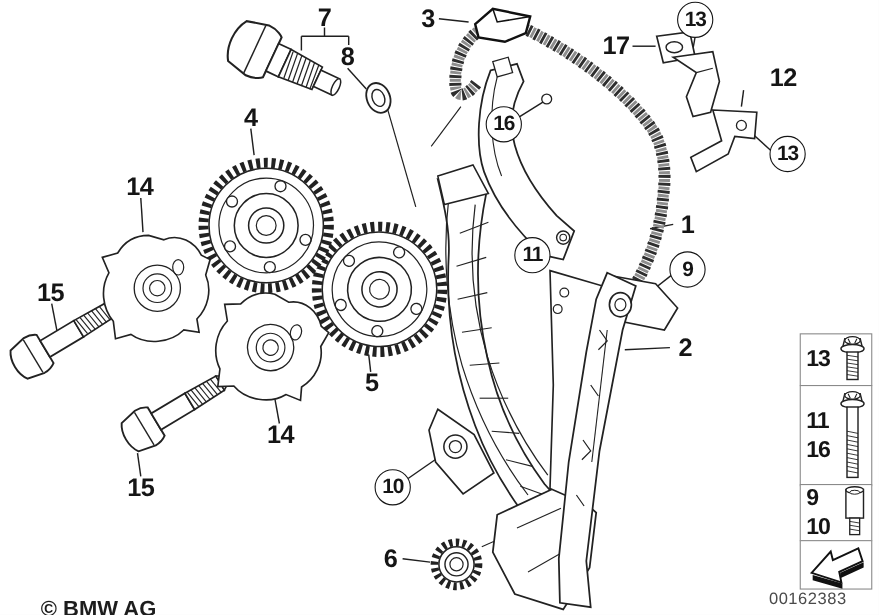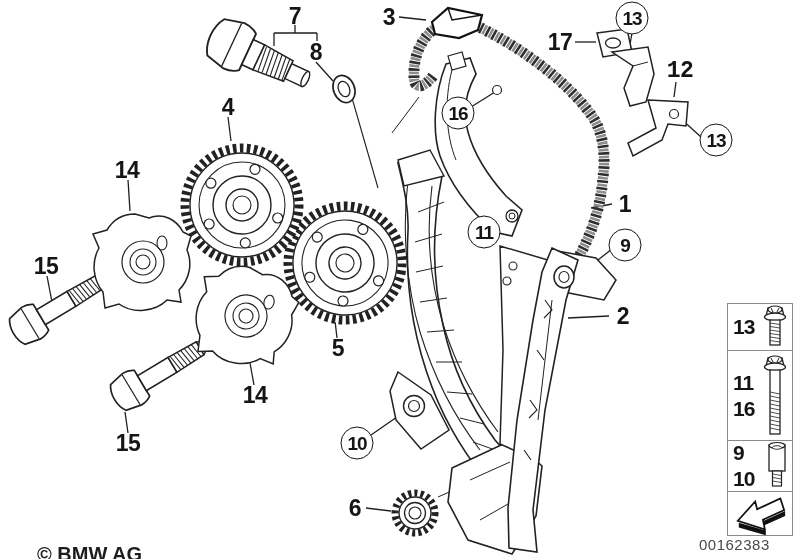--- a/index.html
+++ b/index.html
@@ -228,21 +228,21 @@
       <ellipse rx="5.5" ry="8" fill="none" stroke="#222" stroke-width="1.3"></ellipse>
     </g>
   </svg>
 
   <div id="callouts">
       <div class="callout" style="left: 295px; top: 16px;">7</div>
       <div class="callout" style="left: 316px; top: 52px;">8</div>
       <div class="callout" style="left: 389px; top: 17px;">3</div>
       <div class="callout" style="left: 560px; top: 42px;">17</div>
       <div class="callout circled" style="left: 632px; top: 18px;">13</div>
-      <div class="callout" style="left: 680px; top: 71px; font-family: Liberation Mono, monospace;">12</div>
+      <div class="callout" style="left: 712px; top: 71px;">12</div>
       <div class="callout circled" style="left: 716px; top: 140px;">13</div>
       <div class="callout circled" style="left: 458px; top: 113px;">16</div>
       <div class="callout" style="left: 228px; top: 107px;">4</div>
       <div class="callout" style="left: 127px; top: 170px;">14</div>
       <div class="callout circled" style="left: 484px; top: 232px;">11</div>
       <div class="callout" style="left: 625px; top: 204px;">1</div>
       <div class="callout circled" style="left: 625px; top: 245px;">9</div>
       <div class="callout" style="left: 46px; top: 266px;">15</div>
       <div class="callout" style="left: 623px; top: 316px;">2</div>
       <div class="callout" style="left: 338px; top: 348px;">5</div>

